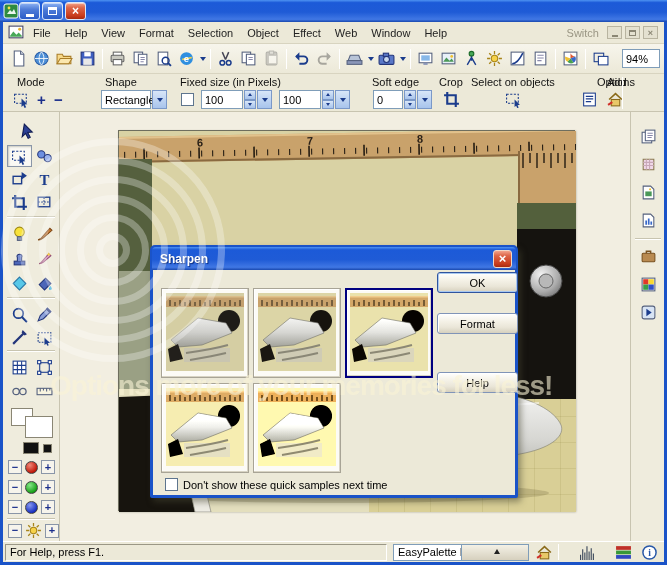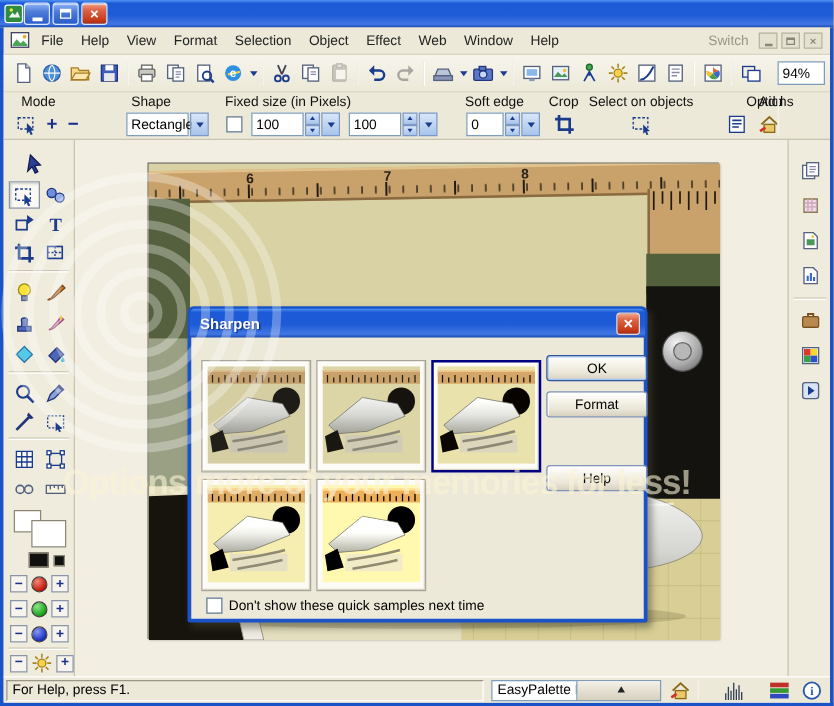--- a/index.html
+++ b/index.html
@@ -810,21 +810,21 @@
         <div class="thumb" style="left:8px;top:135px">
           <svg width="78" height="78" style="filter:contrast(1.28)">
               <use href="#thumbSym"></use>
             </svg>
         </div>
         <div class="thumb" style="left:100px;top:135px">
           <svg width="78" height="78" style="filter:contrast(1.42) saturate(1.1)">
               <use href="#thumbSym"></use>
             </svg>
         </div>
-        <button class="xpbtn def" style="top:36px">OK</button>
+        <button class="xpbtn def" style="top:24px">OK</button>
         <button class="xpbtn" style="top:65px">Format</button>
         <button class="xpbtn" style="top:124px">Help</button>
         <div class="dlg-check">
           <span class="xpcheck"></span>
           <span>Don't show these quick samples next time</span>
         </div>
       </div>
 
     </div>
 

